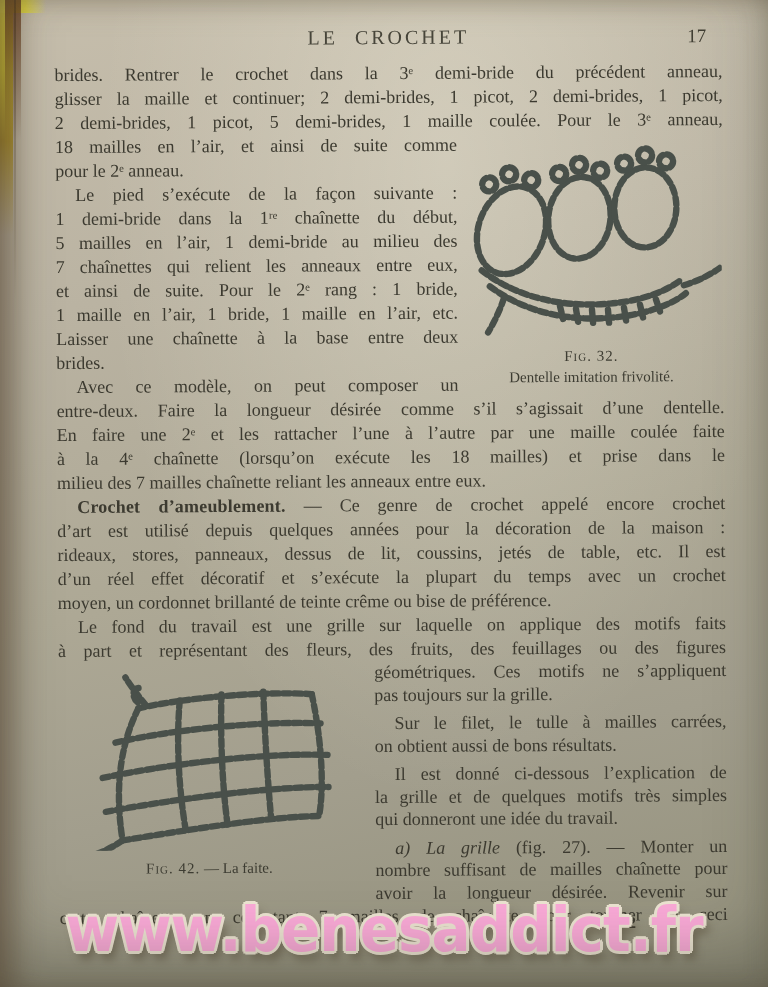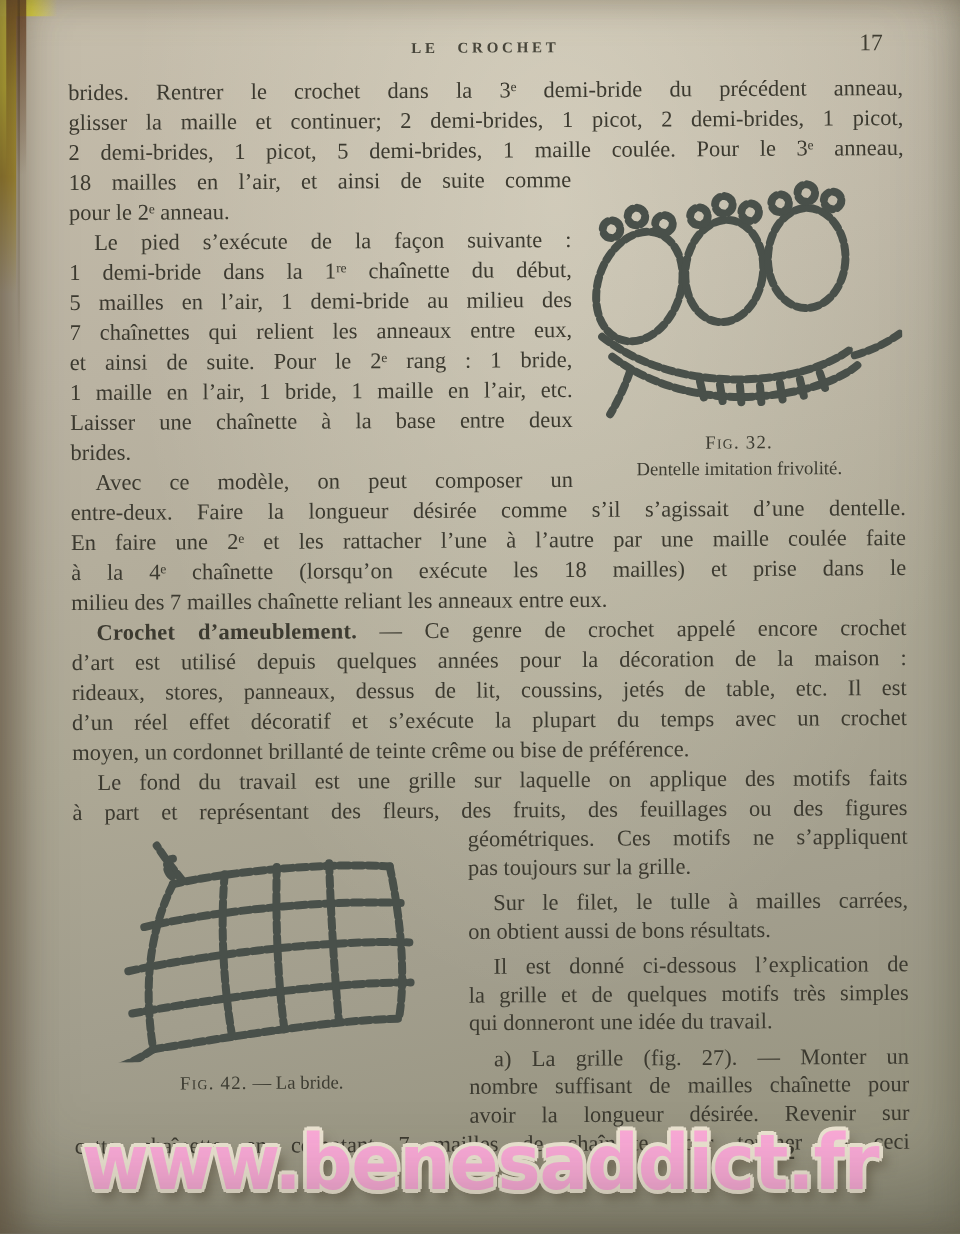--- a/index.html
+++ b/index.html
@@ -23,35 +23,35 @@
     background:linear-gradient(to bottom,#e9df45 0%,#dfd53c 30%,#b49a34 60%,rgba(150,110,50,0) 100%);}
   .edge-yellow-top{position:absolute;left:0;top:0;width:46px;height:13px;
     background:linear-gradient(to right,#e9e14a 0%,#e6dd45 55%,rgba(230,221,70,0) 100%);}
   .edge-brown{position:absolute;left:5px;top:0;width:16px;height:140px;
     background:linear-gradient(to bottom,rgba(104,60,28,.85),rgba(104,60,28,0));}
   .crease{position:absolute;left:14px;top:0;width:2px;height:300px;
     background:linear-gradient(to bottom,rgba(60,45,25,.45),rgba(60,45,25,0));}
 
   .content{position:absolute;left:57px;top:26px;width:668px;transform:rotate(-0.35deg);}
   .hdr{display:grid;grid-template-columns:1fr auto 1fr;align-items:baseline;margin-bottom:12px;}
-  .hdr-title{grid-column:2;font-size:12px;font-weight:700;letter-spacing:3px;word-spacing:9px;color:#47453a;}
+  .hdr-title{grid-column:2;font-size:20px;font-weight:400;letter-spacing:3px;word-spacing:9px;color:#47453a;}
   .hdr-num{grid-column:3;text-align:right;font-size:19px;padding-right:16px;color:#403e33;}
 
   .bodytxt{font-size:18px;line-height:24px;}
   .ln{text-align:justify;text-align-last:justify;}
   .ll{text-align-last:left;}
   .ind{text-indent:20px;}
   .cols{display:flex;}
   .colL{width:402px;}
   .figbox{width:266px;padding-top:6px;text-align:center;}
   .figbox2{width:300px;padding-top:6px;text-align:center;}
   .colR{width:352px;margin-left:16px;line-height:22.5px;}
   .gap{margin-top:6px;}
   .lead{font-weight:700;letter-spacing:.2px;}
-  .it{}
+  .it{font-style:italic;}
   .caption{font-size:15px;line-height:21px;color:#3d3c32;margin-top:2px;}
   .sc{font-variant:small-caps;letter-spacing:1px;}
 
   .figsvg .under{fill:none;stroke:#4c5248;stroke-width:2.6;opacity:.8;}
   .figsvg .dash{fill:none;stroke:#49504a;stroke-width:6.4;stroke-dasharray:7 4.2;stroke-linecap:round;}
 
   .watermark{
     position:absolute;left:0;right:0;top:901px;text-align:center;
     font-family:"DejaVu Sans",sans-serif;font-weight:700;font-size:58px;line-height:1;
     letter-spacing:-1px;color:#fbaad8;transform:scaleY(1.06);
@@ -166,21 +166,21 @@
                 <path d="M202,29 C200,62 198,110 198,156"></path>
                 <path d="M250,36 C254,70 256,120 246,158"></path>
                 <path d="M84,32 C76,20 70,10 66,2"></path>
                 <path d="M76,28 C70,22 72,12 80,14"></path>
                 <path d="M48,164 C34,172 20,176 6,178"></path>
               </g>
             </defs>
             <use href="#f27" class="under"></use>
               <use href="#f27" class="dash"></use>
           </svg>
-          <div class="caption"><span class="sc">Fig. 42.</span><span> — La bride.</span></div>
+          <div class="caption"><span class="sc">Fig. 42.</span><span> — La faite.</span></div>
         </div>
         <div class="colR">
           <div class="ln">géométriques. Ces motifs ne s’appliquent</div>
           <div class="ln ll">pas toujours sur la grille.</div>
           <div class="ln ind gap">Sur le filet, le tulle à mailles carrées,</div>
           <div class="ln ll">on obtient aussi de bons résultats.</div>
           <div class="ln ind gap">Il est donné ci-dessous l’explication de</div>
           <div class="ln">la grille et de quelques motifs très simples</div>
           <div class="ln ll">qui donneront une idée du travail.</div>
           <div class="ln ind gap"><span class="it">a) La grille</span><span> (fig. 27). — Monter un</span></div>

